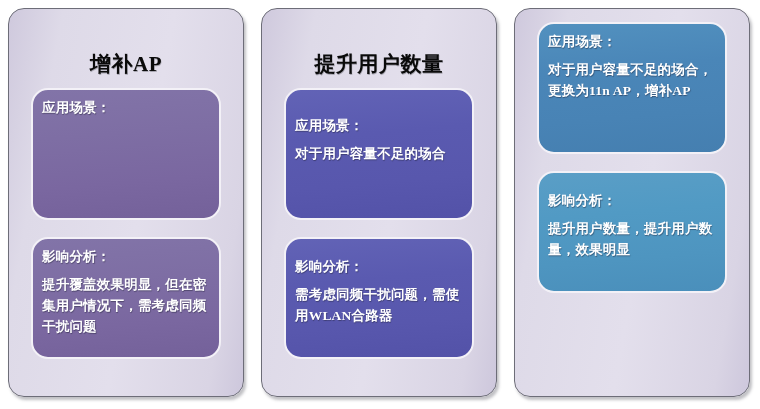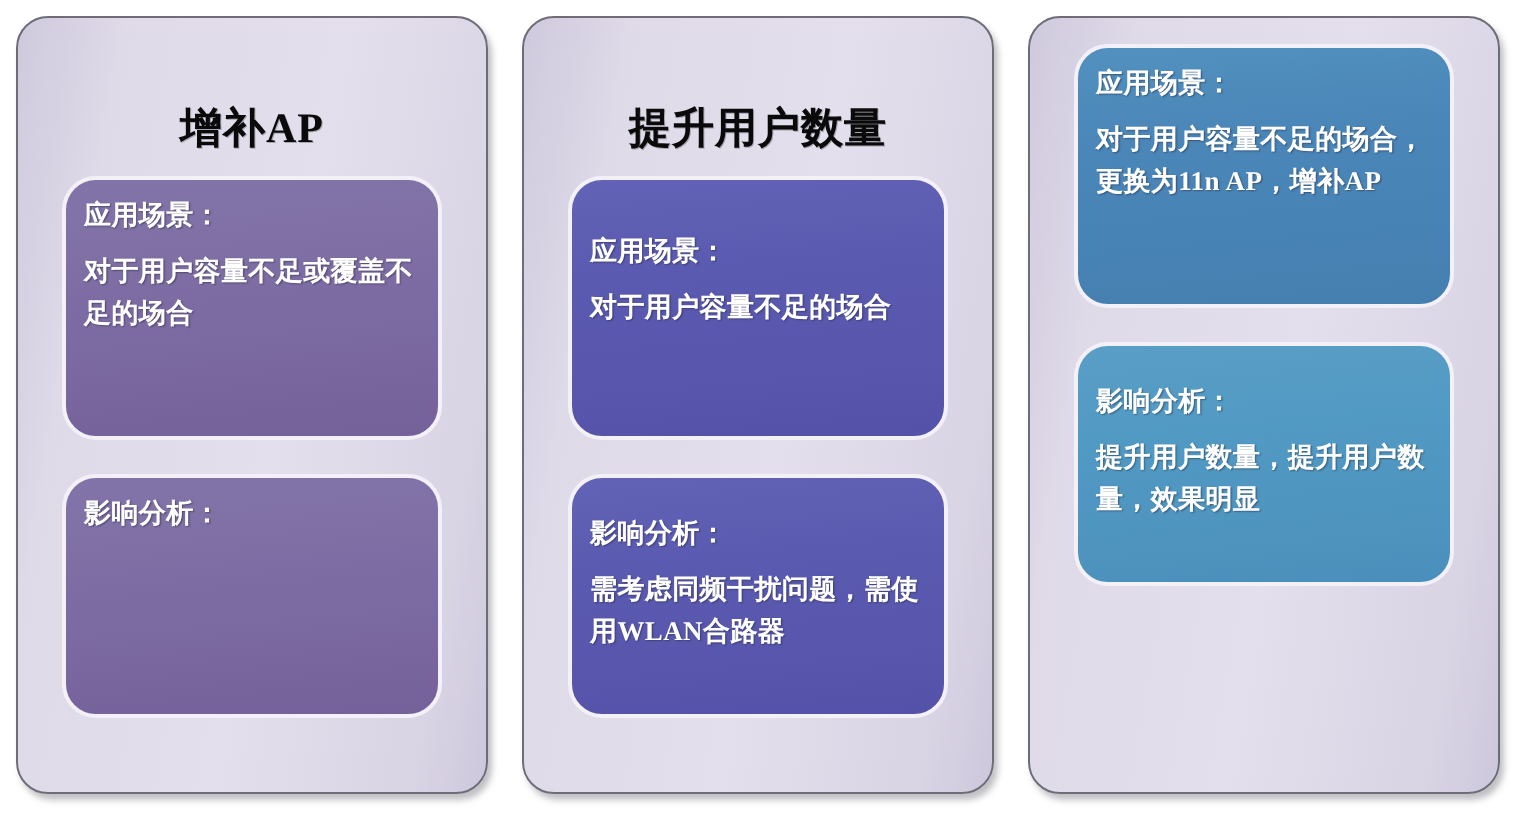--- a/index.html
+++ b/index.html
@@ -103,24 +103,24 @@
 </style>
 </head>
 <body>
 
 <div id="board">
 
   <div class="panel p1">
     <div class="panel-title">增补AP</div>
     <div class="inner-box box-a fill-purple">
       <span class="box-heading">应用场景：</span>
-      <span class="box-body">对于用户容量不足或覆盖不足的场合</span>
     </div>
     <div class="inner-box box-b fill-purple">
       <span class="box-heading">影响分析：</span>
+      <span class="box-body">提升覆盖效果明显，但在密集用户情况下，需考虑同频干扰问题</span>
     </div>
   </div>
 
   <div class="panel p2">
     <div class="panel-title">提升用户数量</div>
     <div class="inner-box box-a fill-indigo">
       <span class="box-heading">应用场景：</span>
       <span class="box-body">对于用户容量不足的场合</span>
     </div>
     <div class="inner-box box-b fill-indigo">

